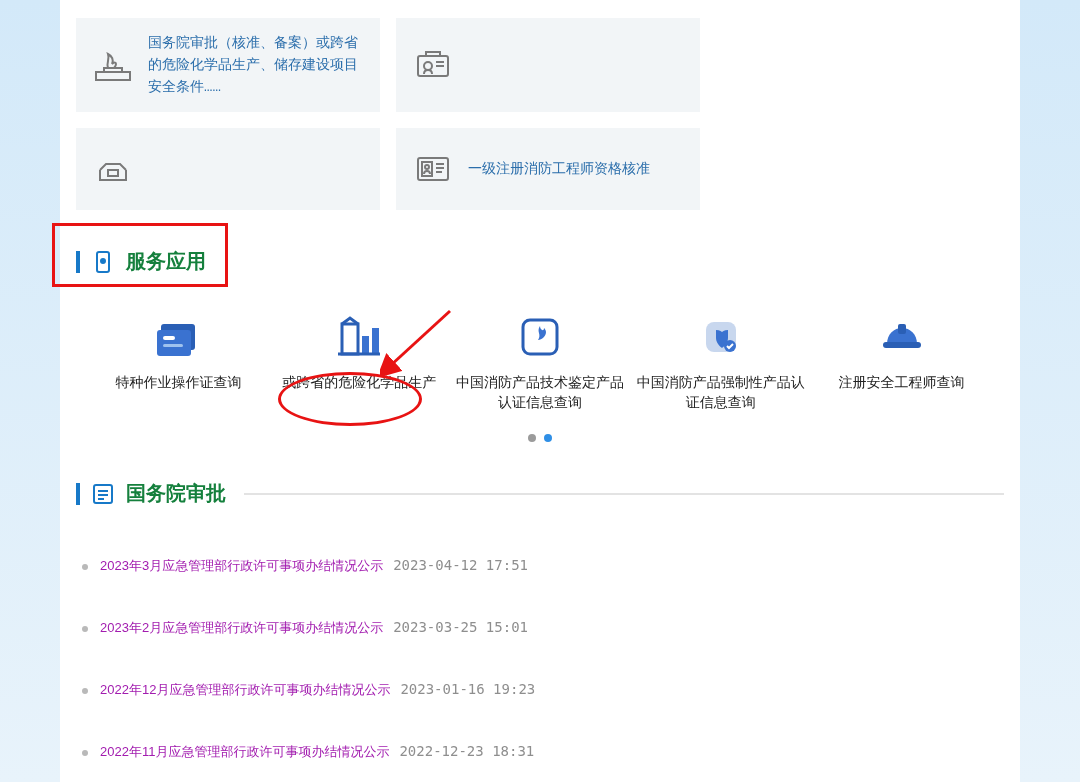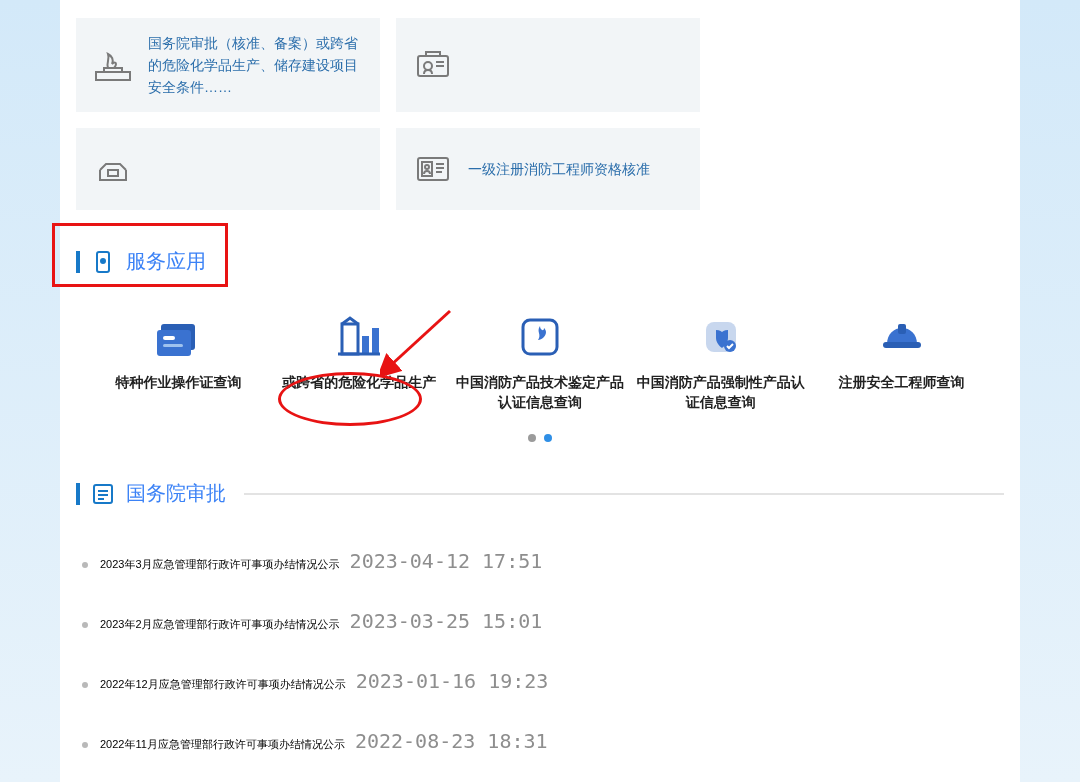--- a/index.html
+++ b/index.html
@@ -25,20 +25,21 @@
       flex-wrap: wrap;
     }
     .card {
       background: #f2f5f7;
       width: 304px;
       min-height: 82px;
       display: flex;
       align-items: center;
       padding: 14px 16px;
       cursor: pointer;
+      font-family: Liberation Mono, monospace;
     }
     .card-icon {
       flex: 0 0 42px;
       height: 42px;
       display: flex;
       align-items: center;
       justify-content: center;
       color: #6f6f6f;
     }
     .card-text {
@@ -52,21 +53,21 @@
     
     .section-header {
       display: flex;
       align-items: center;
       margin-top: 38px;
       border-bottom: 1px solid transparent;
       position: relative;
     }
     .section-header .bar { width: 4px; height: 22px; background: #1779c8; margin-right: 12px; }
     .section-header .hicon { color: #1779c8; margin-right: 12px; display:flex; align-items:center;}
-    .section-header .title { color: #3b82f6; font-size: 20px; font-weight: 400; }
+    .section-header .title { color: #15803d; font-size: 20px; font-weight: 700; }
     .section-header .rule { flex: 1; height: 2px; background: #e3e3e3; margin-left: 18px; }
 
     
     .apps-grid {
       display: flex;
       justify-content: space-around;
       margin-top: 38px;
       padding: 0 12px;
     }
     .app-item {
@@ -82,42 +83,41 @@
       width: 46px; height: 46px;
       display: flex; align-items: center; justify-content: center;
       color: #2a5fb5;
       position: relative;
     }
     .app-label {
       margin-top: 12px;
       font-size: 14px;
       line-height: 20px;
       color: #222;
-      font-weight: bold;
     }
 
     
     .pager { display: flex; justify-content: center; gap: 8px; margin: 22px 0 6px; }
     .dot { width: 8px; height: 8px; border-radius: 50%; background: #9b9b9b; }
     .dot.active { background: #2f8fe6; }
 
     
     .result-list { margin-top: 18px; }
     .result-item {
       display: flex;
       align-items: baseline;
       padding: 13px 6px;
       cursor: pointer;
     }
     .result-item .bullet {
       width: 6px; height: 6px; border-radius: 50%; background: #b9b9b9;
       margin-right: 12px; flex-shrink: 0; margin-top: 8px;
     }
-    .result-item .rtitle { font-size: 11px; color: #000000; margin-top: 18px; }
-    .result-item .rdate { font-size: 20px; color: #8e8e8e; margin-left: 10px; font-family: monospace; }
+    .result-item .rtitle { font-size: 13px; color: #a21caf; margin-top: 18px; }
+    .result-item .rdate { font-size: 14px; color: #8e8e8e; margin-left: 10px; font-family: monospace; }
 
     
     .annot-box {
       position: absolute;
       border: 3px solid #e81313;
       pointer-events: none;
     }
     #annot-header {
       left: 52px; top: 223px;
       width: 176px; height: 64px;
@@ -296,21 +296,21 @@
       <span class="rdate">2023-03-25 15:01</span>
     </div>
     <div class="result-item">
       <span class="bullet"></span>
       <span class="rtitle">2022年12月应急管理部行政许可事项办结情况公示</span>
       <span class="rdate">2023-01-16 19:23</span>
     </div>
     <div class="result-item">
       <span class="bullet"></span>
       <span class="rtitle">2022年11月应急管理部行政许可事项办结情况公示</span>
-      <span class="rdate">2022-08-23 18:31</span>
+      <span class="rdate">2022-12-23 18:31</span>
     </div>
   </div>
 
 </div>
 
 <div id="annot-header" class="annot-box"></div>
 <div id="annot-ellipse" class="annot-ellipse"></div>
 <svg id="annot-arrow" class="annot-arrow" width="80" height="70">
   <defs>
     <marker id="ah" markerWidth="10" markerHeight="10" refX="2" refY="4" orient="auto">

